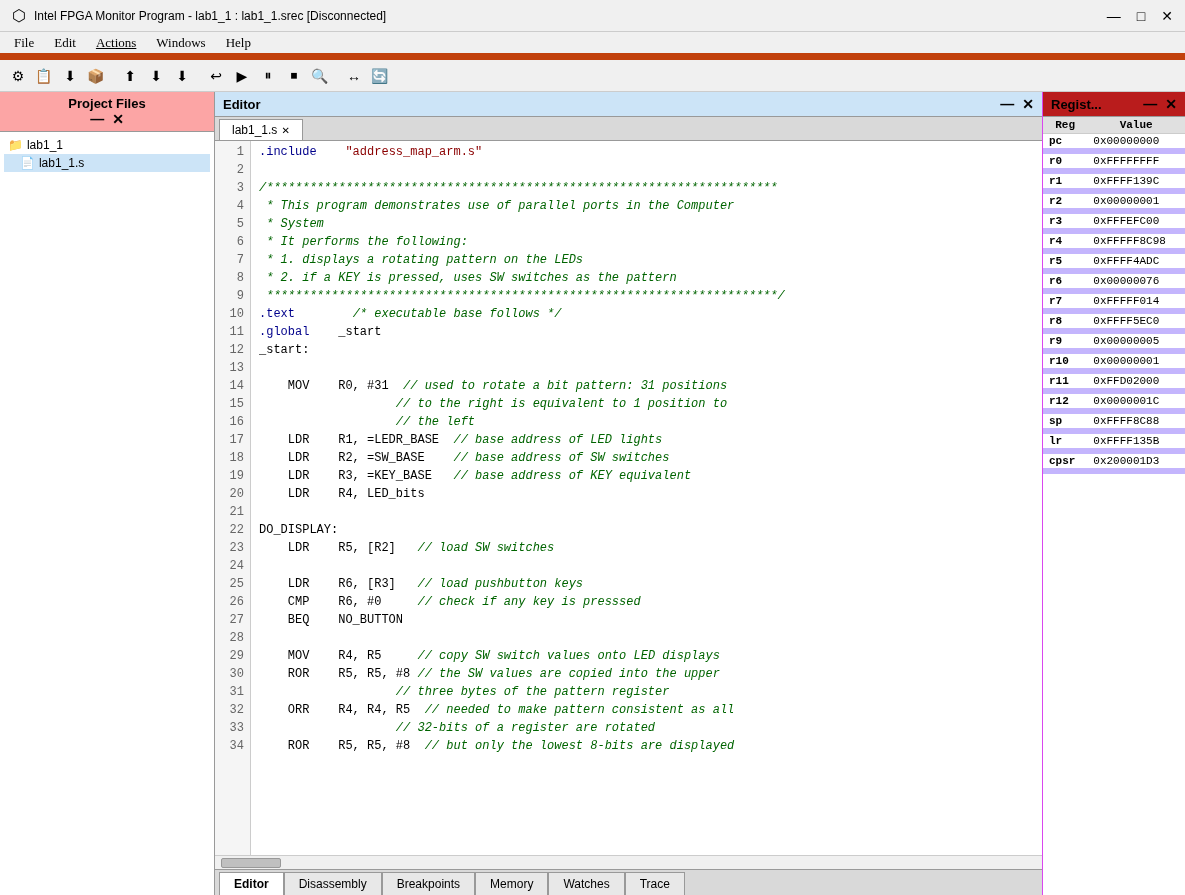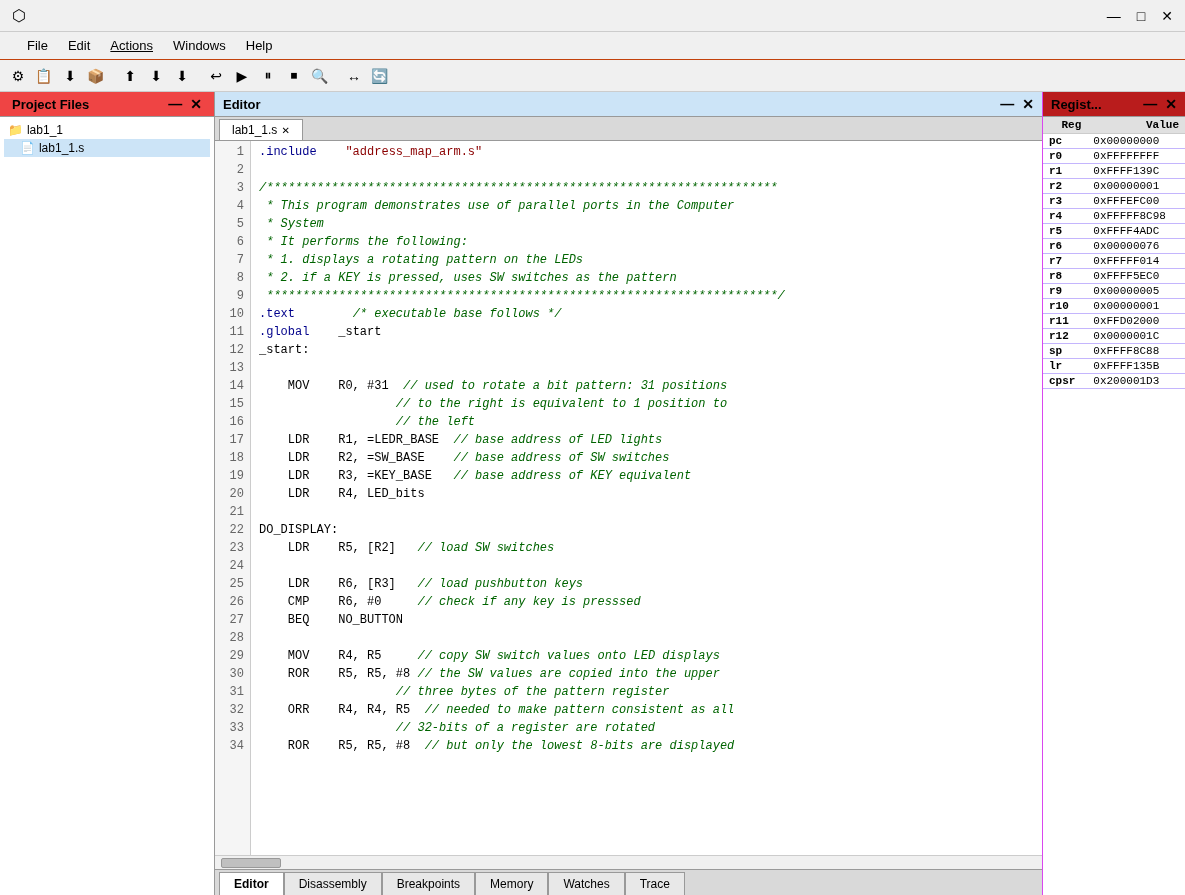--- a/index.html
+++ b/index.html
@@ -5,34 +5,34 @@
     * { margin: 0; padding: 0; box-sizing: border-box; }
     body { font-family: 'Segoe UI', Tahoma, sans-serif; font-size: 12px; background: #f0f0f0; width: 1185px; height: 895px; overflow: hidden; }
     
     
     #title-bar { background: #f0f0f0; height: 32px; display: flex; align-items: center; padding: 0 12px; justify-content: space-between; border-bottom: 1px solid #ccc; }
     #title-bar-left { display: flex; align-items: center; gap: 8px; }
     #title-bar-right { display: flex; gap: 16px; font-size: 14px; }
     #title-text { font-size: 12px; }
     
     
-    #menu-bar { background: #f0f0f0; height: 28px; display: flex; align-items: center; padding: 0 17px; border-bottom: 1px solid #c2410c; }
+    #menu-bar { background: #f0f0f0; height: 28px; display: flex; align-items: center; padding: 0 4px; border-bottom: 7px solid #c2410c; font-family: Liberation Serif, serif; }
     .menu-item { padding: 3px 10px; cursor: pointer; font-size: 13px; }
     
     
     #toolbar { background: #f0f0f0; height: 32px; display: flex; align-items: center; padding: 2px 6px; border-bottom: 1px solid #ccc; gap: 2px; }
     .toolbar-btn { width: 24px; height: 24px; border: 1px solid transparent; background: transparent; cursor: pointer; display: flex; align-items: center; justify-content: center; font-size: 14px; }
     .toolbar-sep { width: 6px; }
     
     
     #main-layout { display: flex; height: calc(895px - 92px); }
     
     
     #project-panel { width: 215px; background: #fff; border-right: 1px solid #999; display: flex; flex-direction: column; }
-    #project-panel-header { background: #ef4444; padding: 4px 12px; display: flex; align-items: center; justify-content: space-between; font-weight: bold; font-size: 13px; border-bottom: 1px solid #999; }
+    #project-panel-header { background: #fca5a5; padding: 4px 4px; display: flex; align-items: center; justify-content: space-between; font-weight: bold; font-size: 13px; border-bottom: 1px solid #999; flex-direction: column; }
     #project-panel-controls { display: flex; gap: 8px; }
     #project-tree { flex: 1; padding: 4px; }
     .tree-item { padding: 2px 4px; cursor: pointer; display: flex; align-items: center; gap: 4px; }
     .tree-item.selected { background: #cce4f7; }
     .tree-indent { padding-left: 16px; }
     
     
     #editor-panel { flex: 1; display: flex; flex-direction: column; background: #a16207; border-right: 1px solid #d946ef; }
     #editor-panel-header { background: #cce4f7; padding: 4px 8px; display: flex; align-items: center; justify-content: space-between; font-weight: bold; font-size: 13px; border-bottom: 1px solid #999; }
     #editor-panel-controls { display: flex; gap: 8px; }
@@ -47,22 +47,22 @@
     .bottom-tab { padding: 4px 14px; background: #e8e8e8; border: 1px solid #999; border-bottom: none; cursor: pointer; font-size: 12px; }
     .bottom-tab.active { background: #fff; font-weight: bold; }
     #editor-scrollbar-h { height: 16px; background: #f0f0f0; border-top: 1px solid #ccc; display: flex; align-items: center; padding: 0 2px; }
     
     
     #register-panel { width: 142px; background: #fff; display: flex; flex-direction: column; }
     #register-panel-header { background: #b91c1c; padding: 4px 8px; display: flex; align-items: center; justify-content: space-between; font-weight: bold; font-size: 13px; border-bottom: 1px solid #999; }
     #register-panel-controls { display: flex; gap: 8px; }
     #register-table { flex: 1; overflow-y: auto; }
     table { width: 100%; border-collapse: collapse; font-family: 'Courier New', monospace; font-size: 11px; }
-    th { background: #e0e0e0; padding: 2px 6px; border-bottom: 1px solid #ccc; font-weight: bold; text-align: right; }
-    td { padding: 1px 6px; border-bottom: 1px solid #c4b5fd; }
+    th { background: #e0e0e0; padding: 2px 6px; border-bottom: 1px solid #ccc; font-weight: bold; text-align: center; }
+    td { padding: 1px 6px; border-bottom: 6px solid #c4b5fd; }
     .reg-name { font-weight: bold; }
 
     
     .kw-blue { color: #00008b; }
     .comment { color: #006400; font-style: italic; }
     .string-literal { color: #8b0000; }
     
     
     #code-area::-webkit-scrollbar { width: 12px; height: 12px; }
     #code-area::-webkit-scrollbar-track { background: #f5f5f5; }
@@ -70,20 +70,21 @@
     
     .icon-folder { color: #e8b400; }
     .icon-file { color: #666; }
   </style>
 </head>
 <body>
 
 <div id="title-bar">
   <div id="title-bar-left">
     <span style="font-size:16px;">⬡</span>
+    <span id="title-text">Intel FPGA Monitor Program - lab1_1 : lab1_1.srec [Disconnected]</span>
   </div>
   <div id="title-bar-right">
     <span style="cursor:pointer;">—</span>
     <span style="cursor:pointer;">□</span>
     <span style="cursor:pointer;">✕</span>
   </div>
 </div>
 
 <div id="menu-bar">
   <span class="menu-item">File</span>

